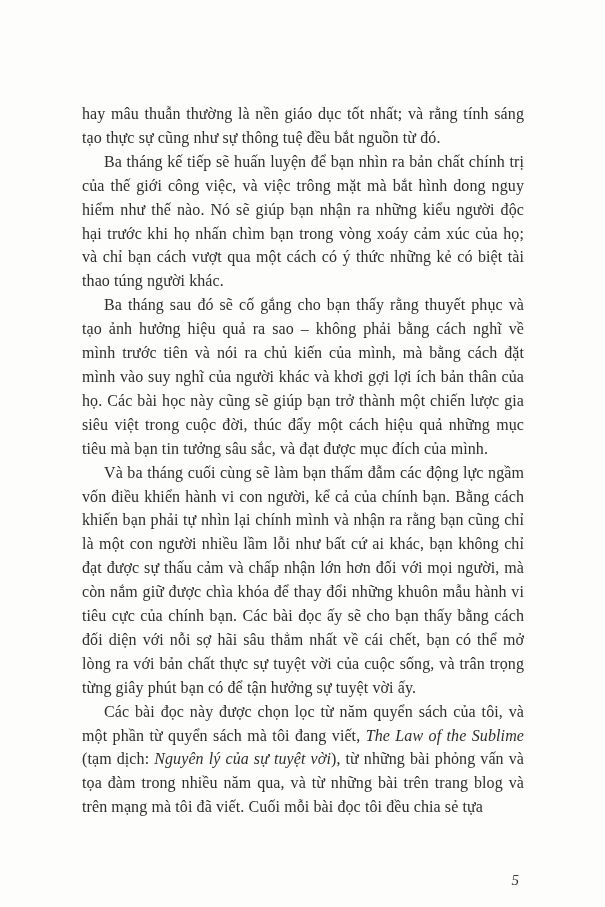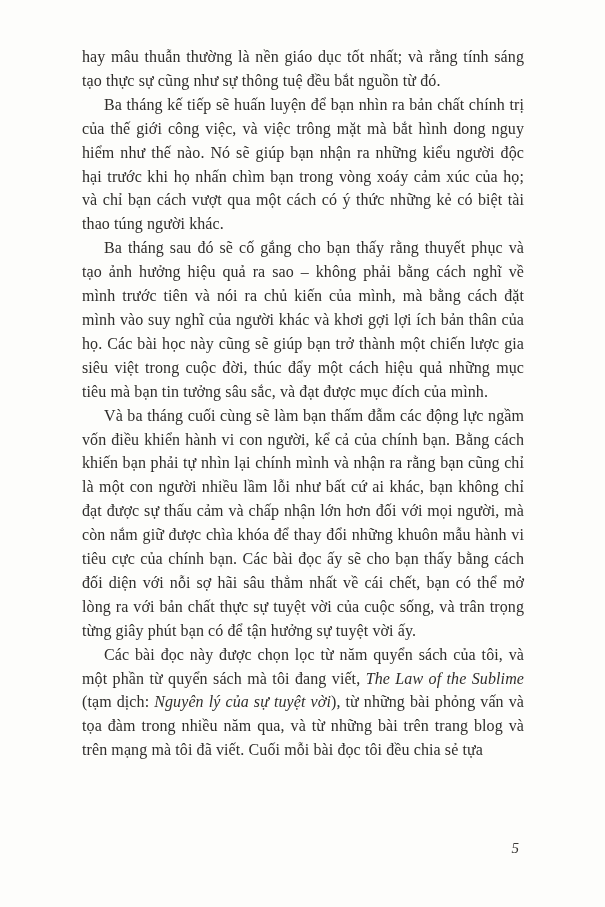--- a/index.html
+++ b/index.html
@@ -8,23 +8,24 @@
     width: 605px;
     height: 907px;
     background: #fdfdfb;
     overflow: hidden;
   }
   .page {
     position: relative;
     box-sizing: border-box;
     width: 605px;
     height: 636px;
-    padding: 45px 81px 0 82px;
+    padding: 70px 81px 0 82px;
     font-family: "Liberation Serif", "DejaVu Serif", serif;
     color: #2f2d2b;
+    margin-top: 32px;
   }
   .text-block {
     width: 442px;
   }
   p.para {
     margin: 0;
     font-size: 16px;
     line-height: 23.9px;
     text-align: justify;
     letter-spacing: 0.1px;

